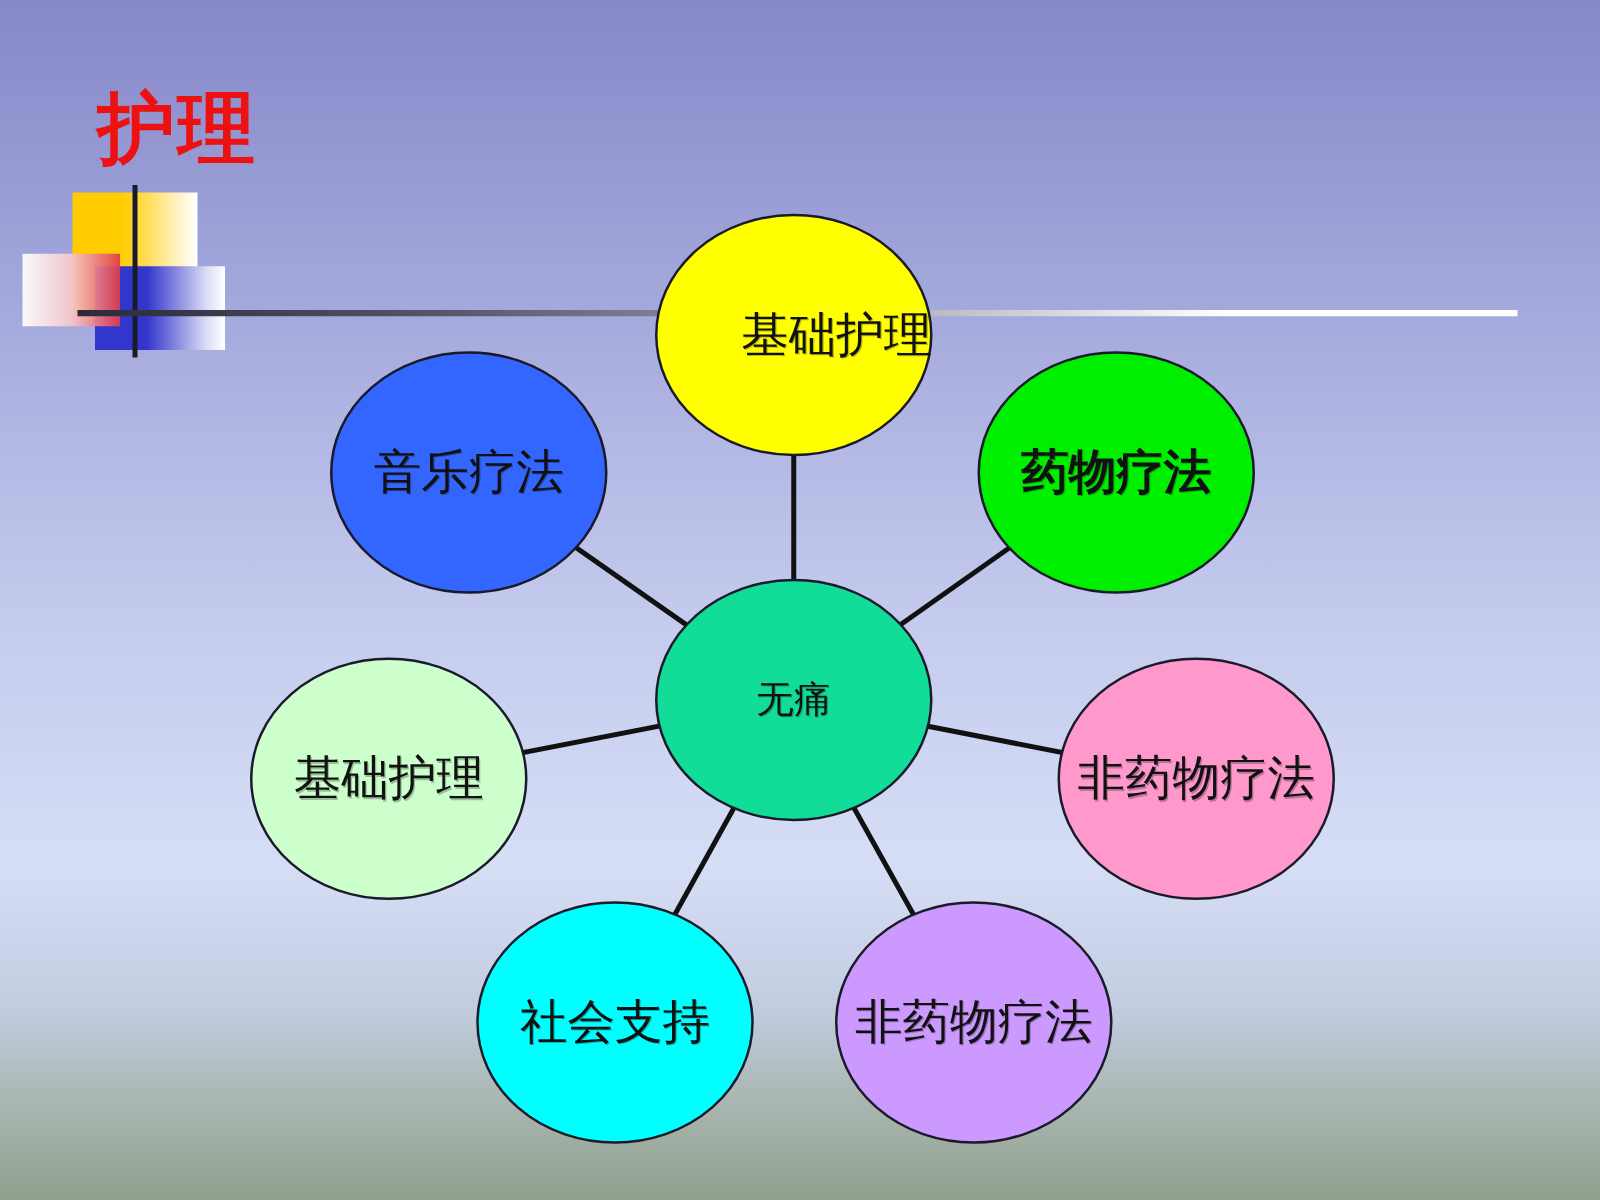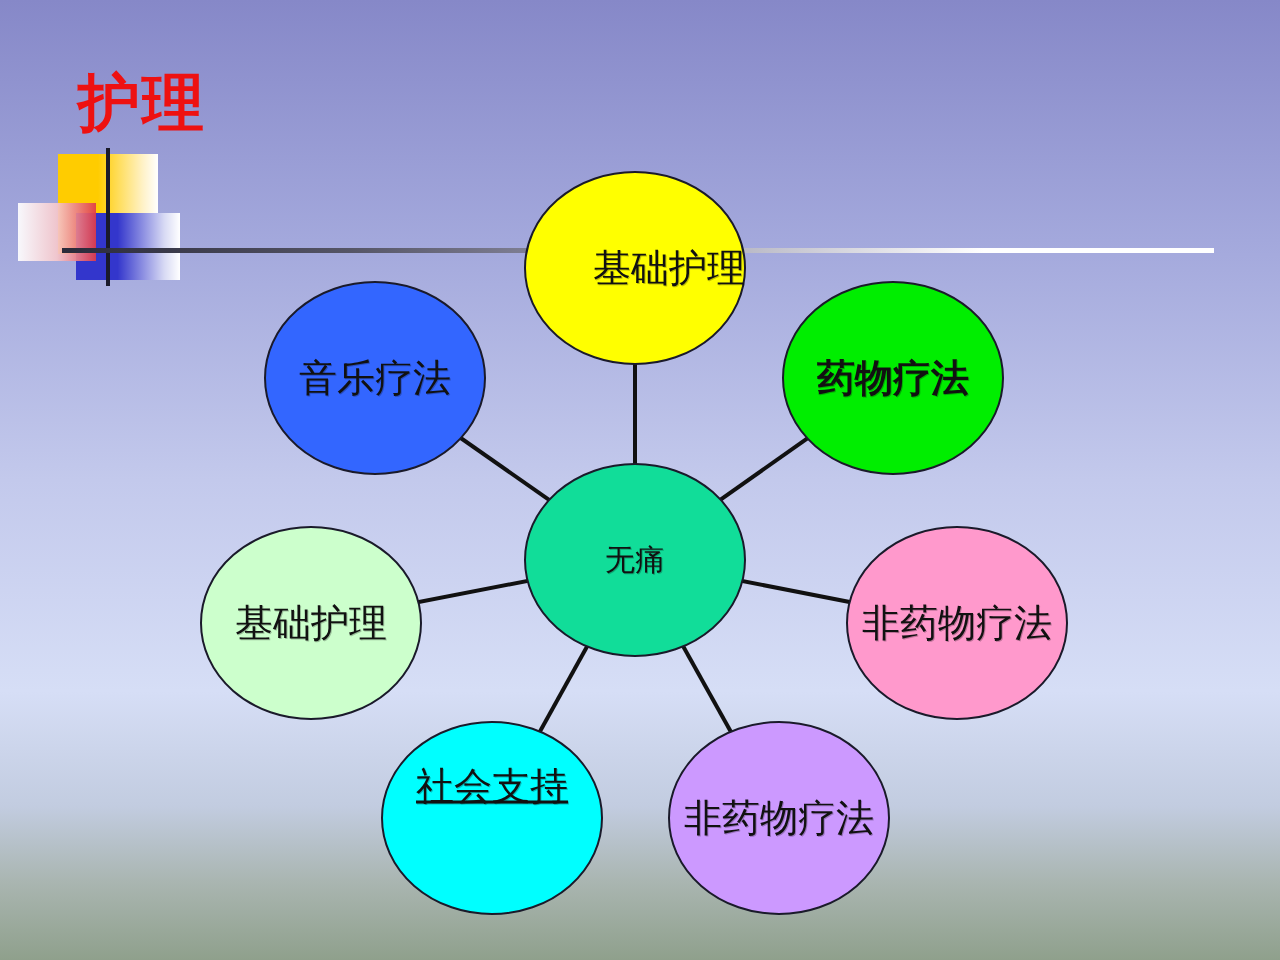--- a/index.html
+++ b/index.html
@@ -64,16 +64,16 @@
       <ellipse cx="635" cy="560" rx="110" ry="96" fill="#11dd99" stroke="#1a1a2a" stroke-width="2"></ellipse>
     </g>
 </svg>
 
 <div id="labels">
   <div class="node-label center-label" style="left: 635px; top: 560px;">无痛</div>
   <div class="node-label" style="left: 635px; top: 268px; margin-left: 34px;">基础护理</div>
   <div class="node-label" style="left: 893px; top: 378px; font-weight: bold;">药物疗法</div>
   <div class="node-label" style="left: 957px; top: 623px;">非药物疗法</div>
   <div class="node-label" style="left: 779px; top: 818px;">非药物疗法</div>
-  <div class="node-label" style="left: 492px; top: 786px; text-decoration: underline;">社会支持</div>
+  <div class="node-label" style="left: 492px; top: 818px;">社会支持</div>
   <div class="node-label" style="left: 311px; top: 623px;">基础护理</div>
   <div class="node-label" style="left: 375px; top: 378px;">音乐疗法</div>
 </div>
 
 </body></html>

